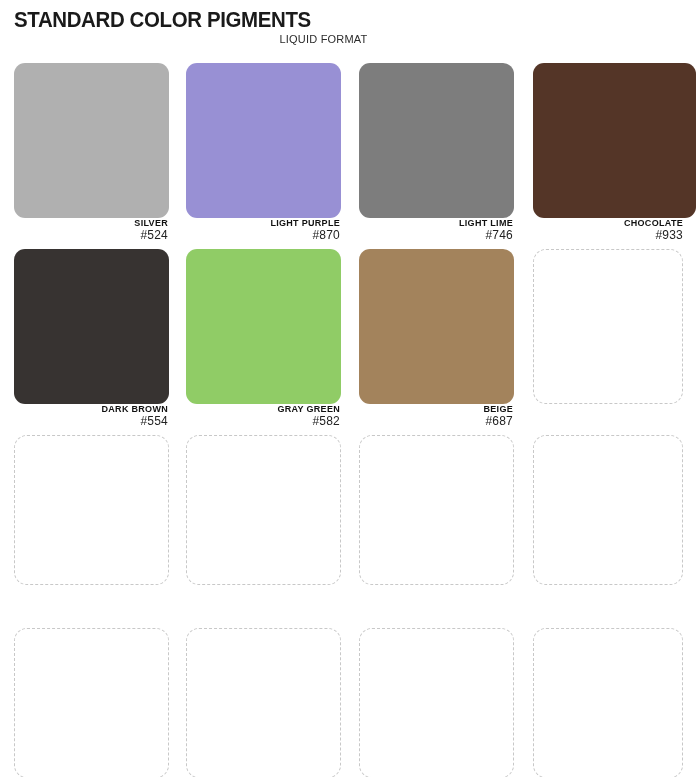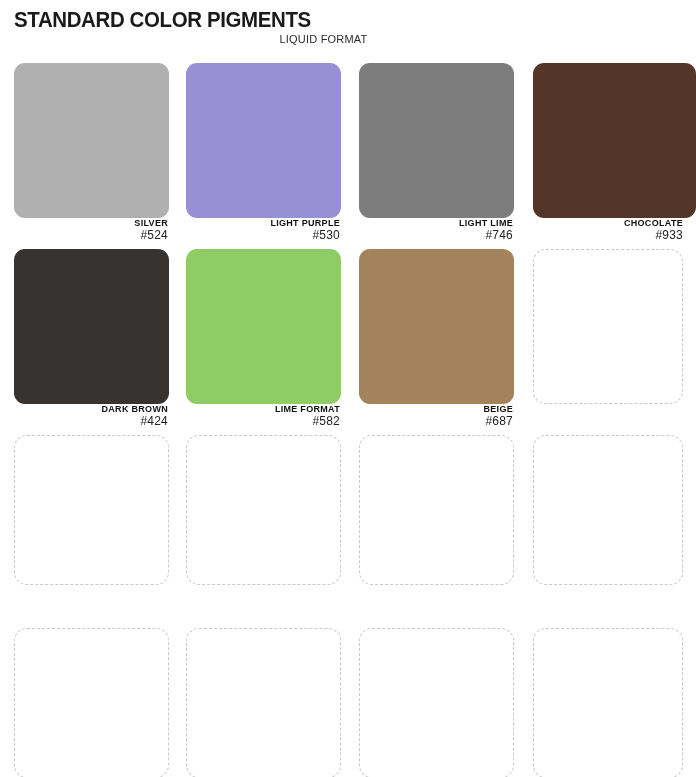--- a/index.html
+++ b/index.html
@@ -102,21 +102,21 @@
         <div class="swatch" style="background: rgb(176, 176, 176);"></div>
         <div class="label">
           <span class="name">SILVER</span>
           <span class="code">#524</span>
         </div>
       </div>
       <div class="cell c2">
         <div class="swatch" style="background: rgb(152, 144, 212);"></div>
         <div class="label">
           <span class="name">LIGHT PURPLE</span>
-          <span class="code">#530</span>
+          <span class="code">#870</span>
         </div>
       </div>
       <div class="cell c3">
         <div class="swatch" style="background: rgb(125, 125, 125);"></div>
         <div class="label">
           <span class="name">LIGHT LIME</span>
           <span class="code">#746</span>
         </div>
       </div>
       <div class="cell c4">
@@ -126,27 +126,27 @@
           <span class="code">#933</span>
         </div>
       </div>
     </div>
 
     <div class="row r2">
       <div class="cell c1">
         <div class="swatch" style="background: rgb(55, 51, 49);"></div>
         <div class="label">
           <span class="name">DARK BROWN</span>
-          <span class="code">#424</span>
+          <span class="code">#554</span>
         </div>
       </div>
       <div class="cell c2">
         <div class="swatch" style="background: rgb(144, 204, 102);"></div>
         <div class="label">
-          <span class="name">LIME FORMAT</span>
+          <span class="name">GRAY GREEN</span>
           <span class="code">#582</span>
         </div>
       </div>
       <div class="cell c3">
         <div class="swatch" style="background: rgb(163, 131, 92);"></div>
         <div class="label">
           <span class="name">BEIGE</span>
           <span class="code">#687</span>
         </div>
       </div>

